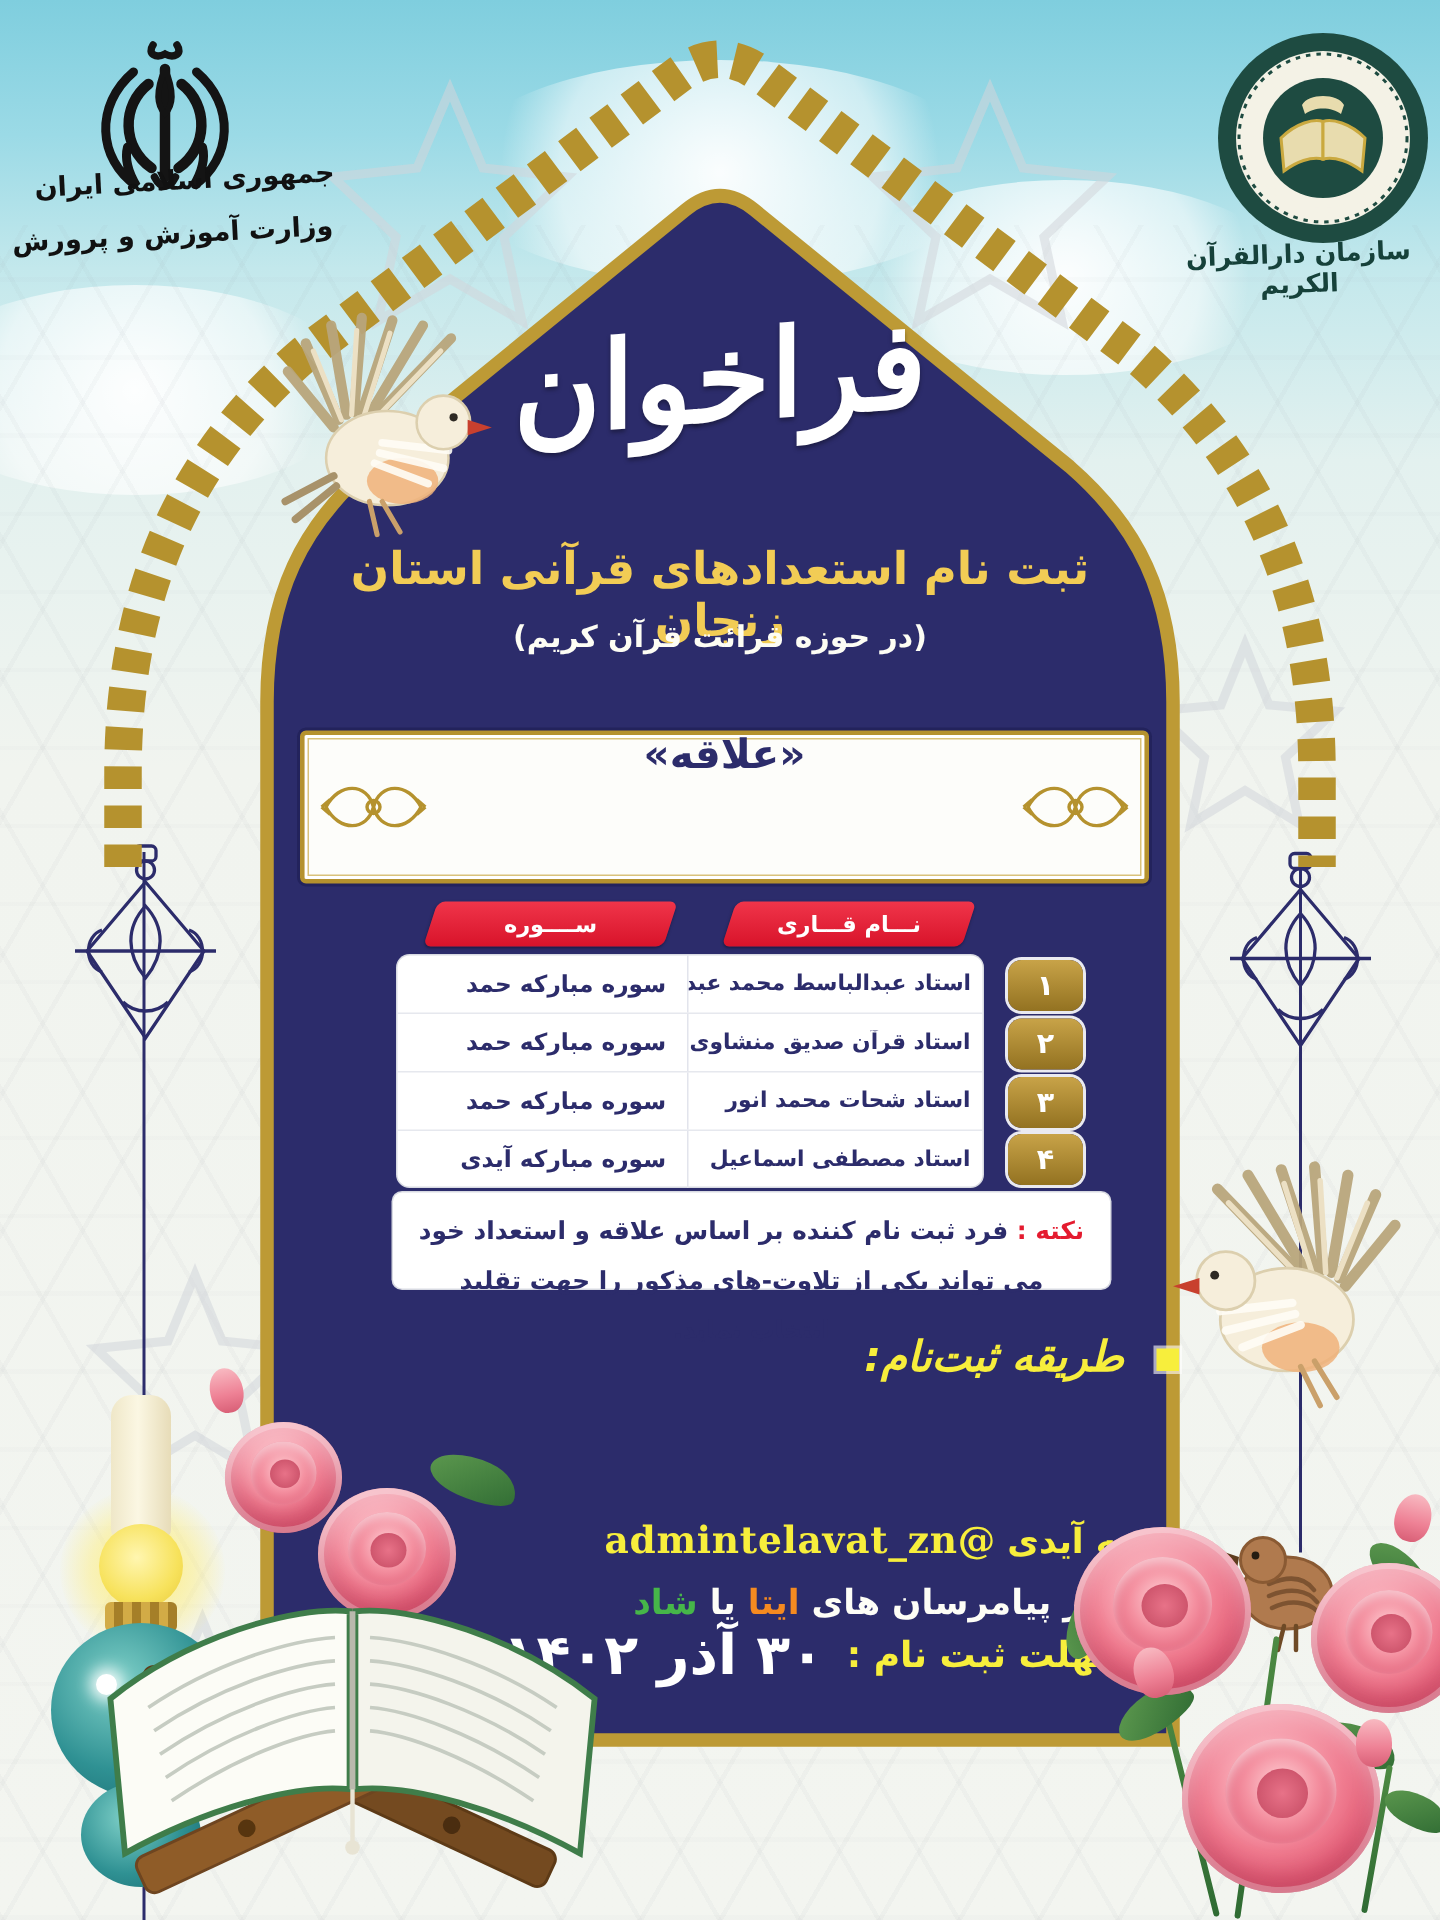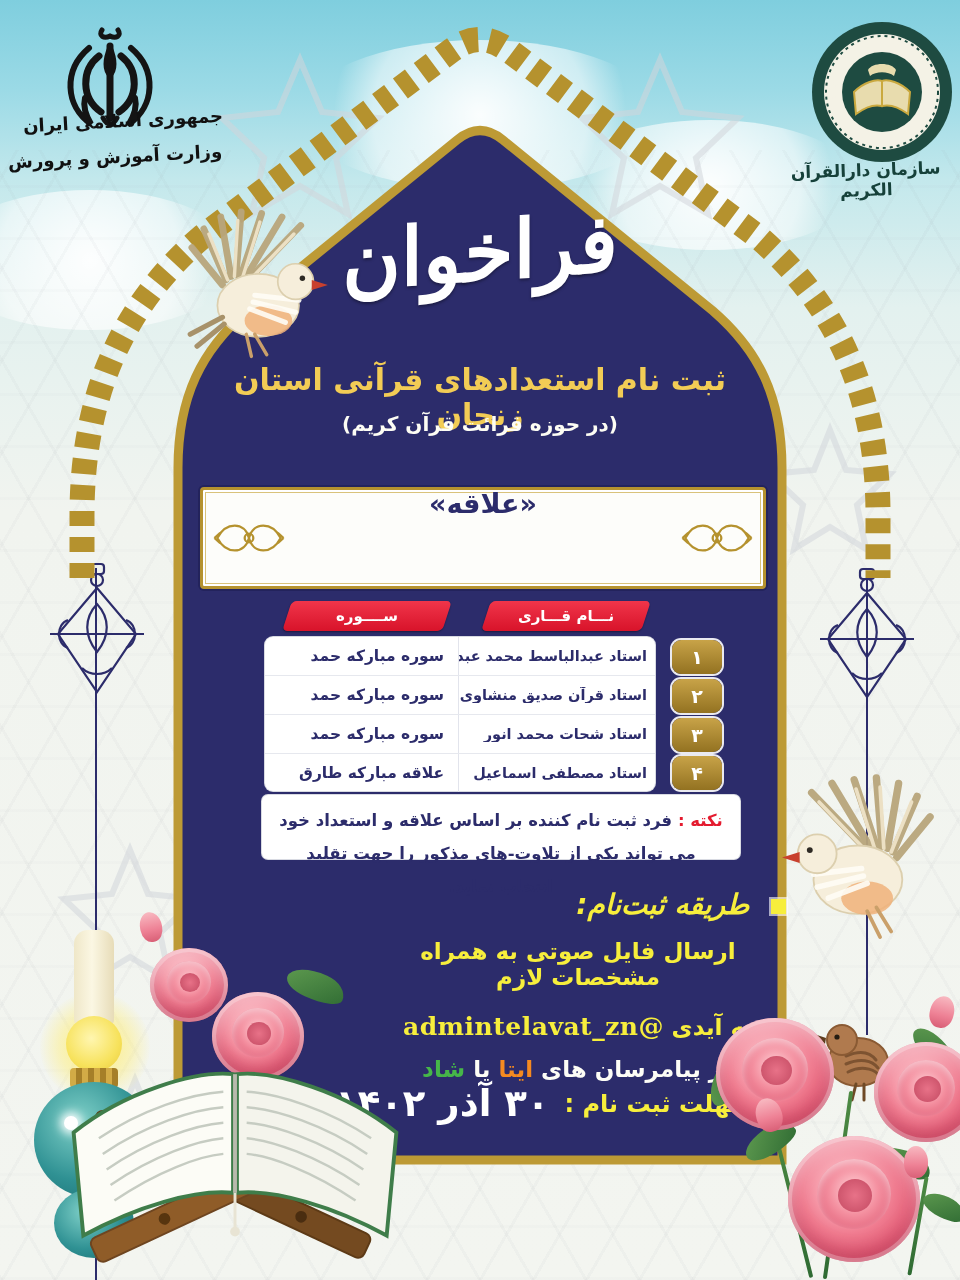--- a/index.html
+++ b/index.html
@@ -218,38 +218,37 @@
     <div class="trow">
       <div class="cell-qari">استاد قرآن صدیق منشاوی</div>
       <div class="cell-surah">سوره مبارکه حمد</div>
     </div>
     <div class="trow">
       <div class="cell-qari">استاد شحات محمد انور</div>
       <div class="cell-surah">سوره مبارکه حمد</div>
     </div>
     <div class="trow">
       <div class="cell-qari">استاد مصطفی اسماعیل</div>
-      <div class="cell-surah">علاقه مبارکه طارق</div>
+      <div class="cell-surah">سوره مبارکه آیدی</div>
     </div>
   </div>
   <div class="badge" style="top:640px;">۱</div>
   <div class="badge" style="top:679px;">۲</div>
   <div class="badge" style="top:718px;">۳</div>
   <div class="badge" style="top:756px;">۴</div>
 
   <div class="note-panel">
     <span class="note-label">نکته :</span>
     <span>فرد ثبت نام کننده بر اساس علاقه و استعداد خود می تواند یکی از تلاوت-های مذکور را جهت تقلید انتخاب نماید.</span>
   </div>
 
   <div class="reg-heading">
     <span class="bullet-sq"></span>
     <span>طریقه ثبت‌نام:</span>
   </div>
-  <div class="reg-line1">ارسال فایل صوتی به همراه مشخصات لازم</div>
   <div class="reg-line2">
     <span>به آیدی</span>
     <span class="reg-handle">@admintelavat_zn</span>
   </div>
   <div class="reg-line3">
     <span>در پیامرسان های</span>
     <span class="app-eitaa">ایتا</span>
     <span>یا</span>
     <span class="app-shad">شاد</span>
   </div>

